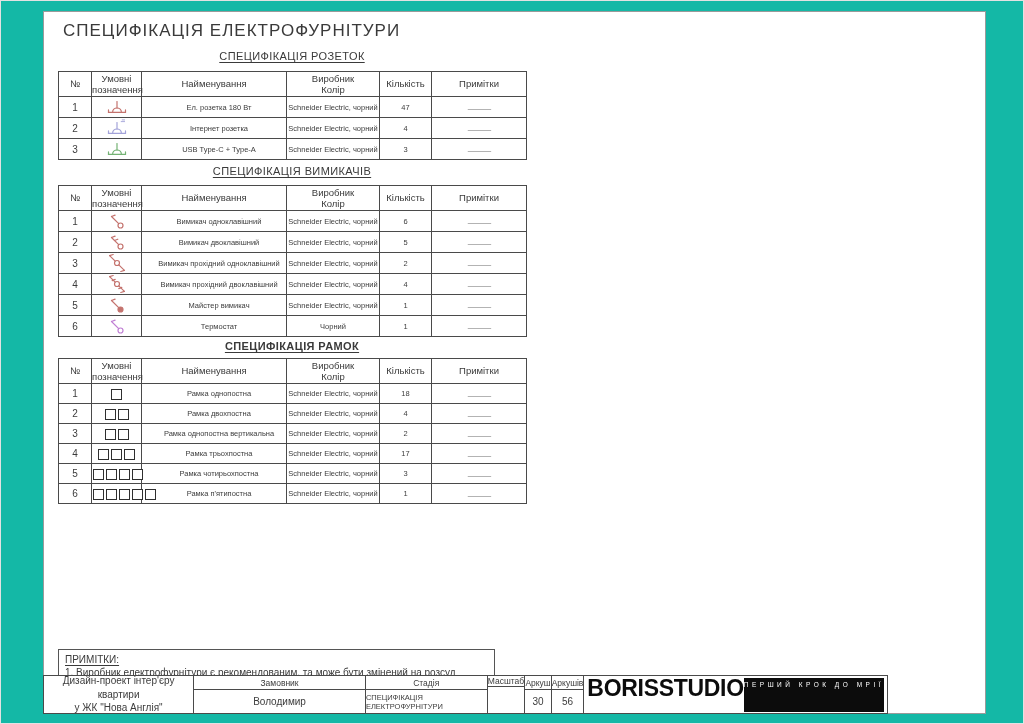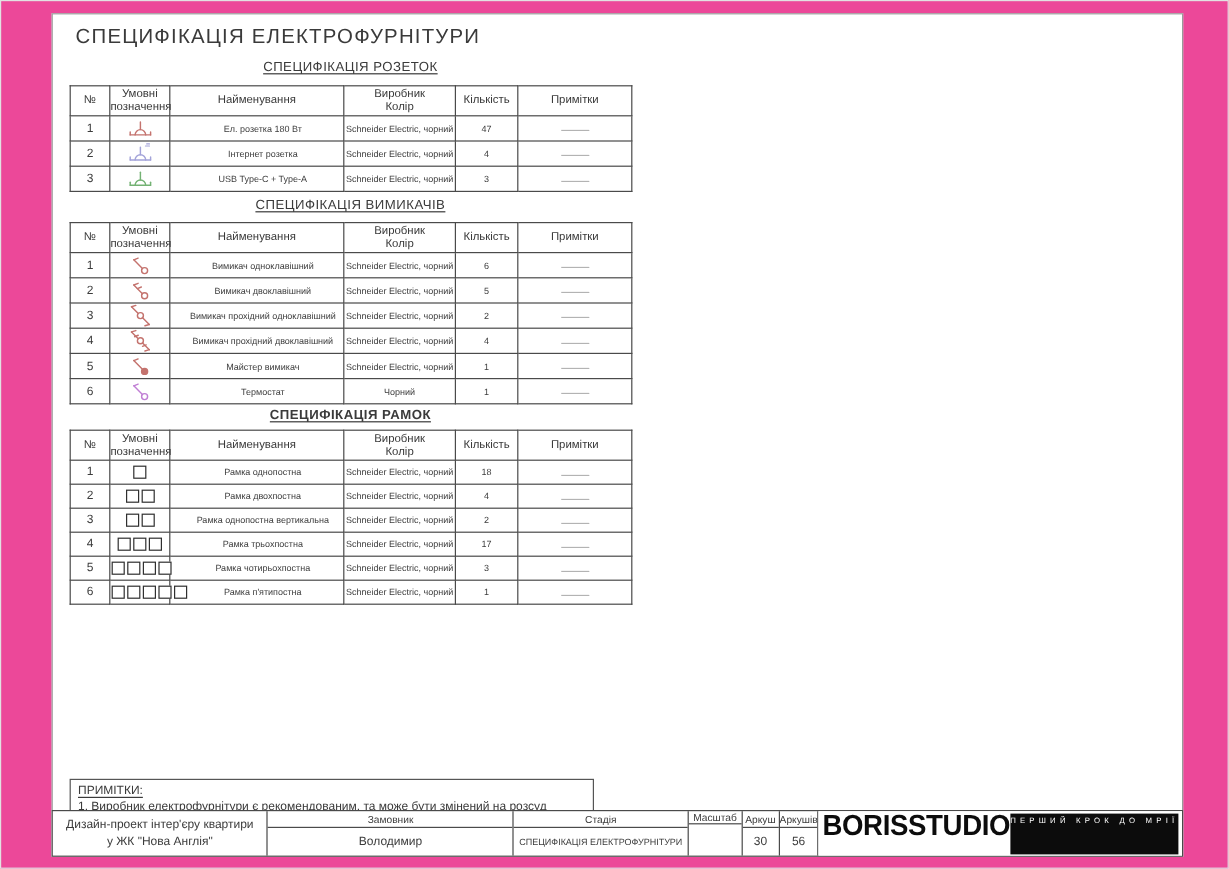--- a/index.html
+++ b/index.html
@@ -1,17 +1,17 @@
 <!DOCTYPE html>
 <html><head>
 <meta charset="utf-8">
 <style>
   * { margin:0; padding:0; box-sizing:border-box; }
   html,body { width:1024px; height:724px; background:#fff; font-family:"Liberation Sans", sans-serif; color:#3c3c3c; }
-  .sheet { position:relative; width:1024px; height:724px; background:#ec4899; overflow:hidden; border:1px solid #e2e2e2; }
+  .sheet { position:relative; width:1024px; height:724px; background:#14b8a6; overflow:hidden; border:1px solid #e2e2e2; }
   .frame { position:absolute; left:42px; top:10px; width:943px; height:703px; border:1px solid #9a9a9a; background:#fff; }
 
   .main-title { position:absolute; left:62px; top:20px; font-size:17px; letter-spacing:1px; color:#3a3a3a; }
 
   .section-title { position:absolute; left:57px; width:468px; text-align:center; font-size:11px;
                    letter-spacing:0.4px; color:#3a3a3a; text-decoration:underline; text-underline-offset:2px; }
   #sec-title-0 { top:49px; } #sec-title-1 { top:164px; } #sec-title-2 { top:339px;font-weight:bold; }
 
   table.spec { position:absolute; left:57px; width:468px; border-collapse:collapse; table-layout:fixed; background:#fff; }
   #spec-0 { top:70px; } #spec-1 { top:184px; } #spec-2 { top:357px; }
@@ -24,21 +24,21 @@
   td.name-cell  { text-align:left; padding-left:10px; font-size:7.5px; }
   td.vendor-cell{ font-size:7.5px; }
   td.qty-cell   { font-size:7.5px; }
   td.note-cell .dash { display:inline-block; transform:scaleX(2.6); color:#8a8a8a; font-size:9px; }
   .symbol { display:inline-flex; align-items:center; justify-content:center; vertical-align:middle; }
   .sq { display:inline-block; width:11px; height:11px; border:1.7px solid #2f2f2f; background:#fff; margin:0 1px; }
 
   .notes { position:absolute; left:57px; top:648px; width:437px; border:1px solid #555; padding:3px 6px 4px; font-size:10px; line-height:1.3; color:#3a3a3a; background:#fff; }
   .notes-title { text-decoration:underline; text-underline-offset:2px; }
 
-  .title-block { position:absolute; left:42px; top:674px; width:943px; height:39px; display:flex; border:1px solid #4a4a4a; background:#fff; }
+  .title-block { position:absolute; left:42px; top:674px; width:845px; height:39px; display:flex; border:1px solid #4a4a4a; background:#fff; }
   .tb-cell { border-right:1px solid #4a4a4a; display:flex; flex-direction:column; }
   .tb-cell:last-child { border-right:none; }
   .tb-project { width:216px; align-items:center; justify-content:center; font-size:10px; line-height:1.35; text-align:center; }
   .tb-customer { width:247px; } .tb-stage { width:175px; } .tb-scale { width:54px;gap:40px; } .tb-sheet { width:37px; } .tb-sheets { width:37px; }
   .tb-label { height:14px; border-bottom:1px solid #4a4a4a; display:flex; align-items:center; justify-content:center; font-size:8.5px; }
   .tb-value { flex:1; display:flex; align-items:center; justify-content:center; font-size:10px; }
   .tb-stage .tb-value { font-size:7.5px; }
   .tb-logo { flex:1; display:flex; flex-direction:row; justify-content:center; padding:1px 3px; background:#fff; }
   .logo-text { font-size:23px; font-weight:700; letter-spacing:-0.3px; line-height:1.02; color:#0c0c0c; text-align:center; transform:scaleY(1.05); }
   .logo-bar { background:#0c0c0c; color:#fff; font-size:6.5px; letter-spacing:3.5px; text-align:center; padding:3px 0 2px; margin-top:1px; white-space:nowrap; }

